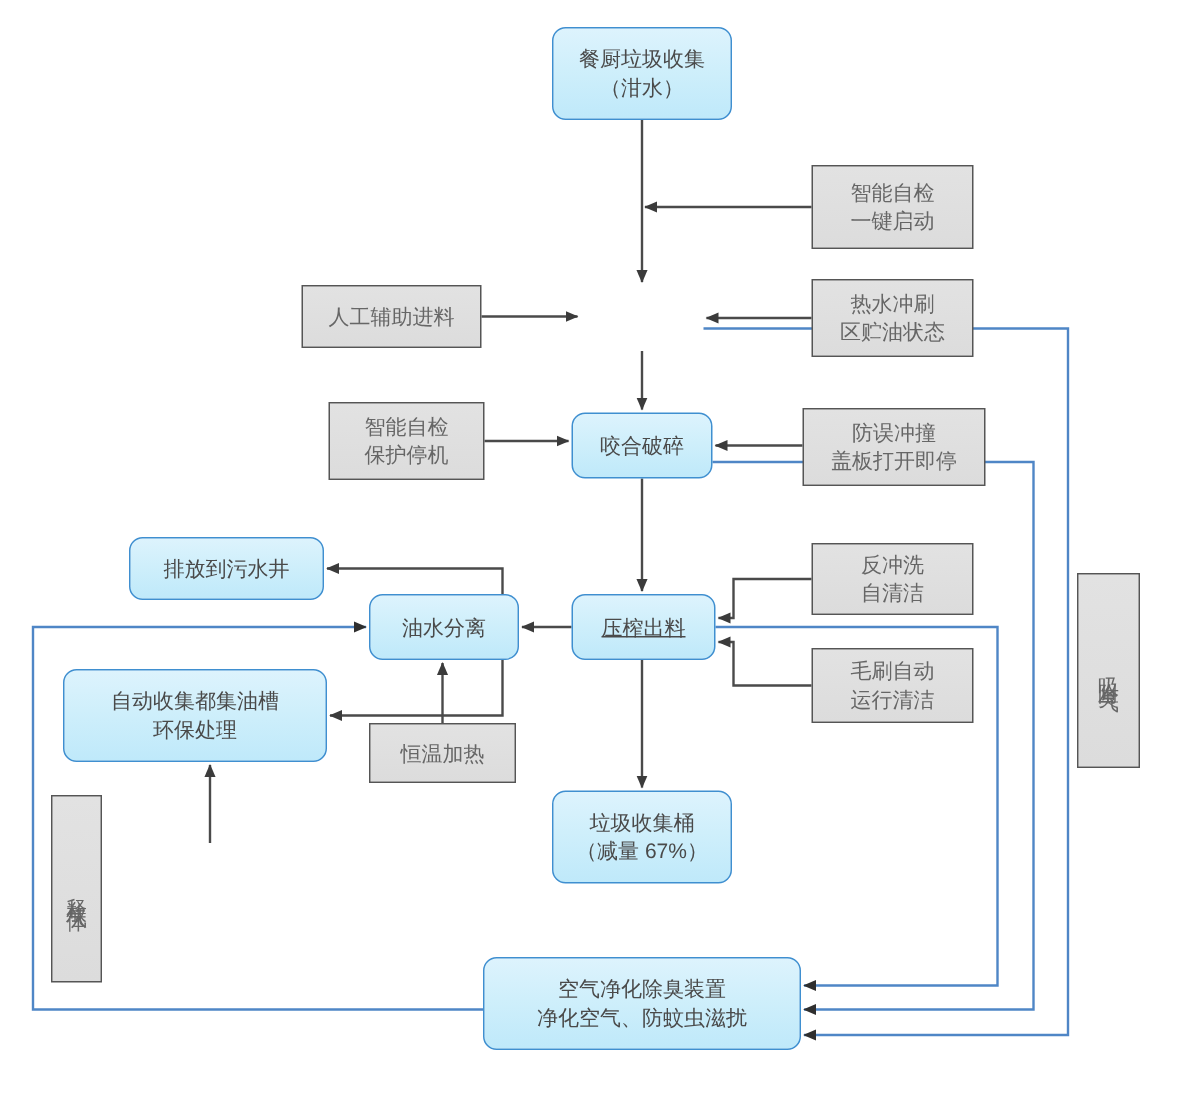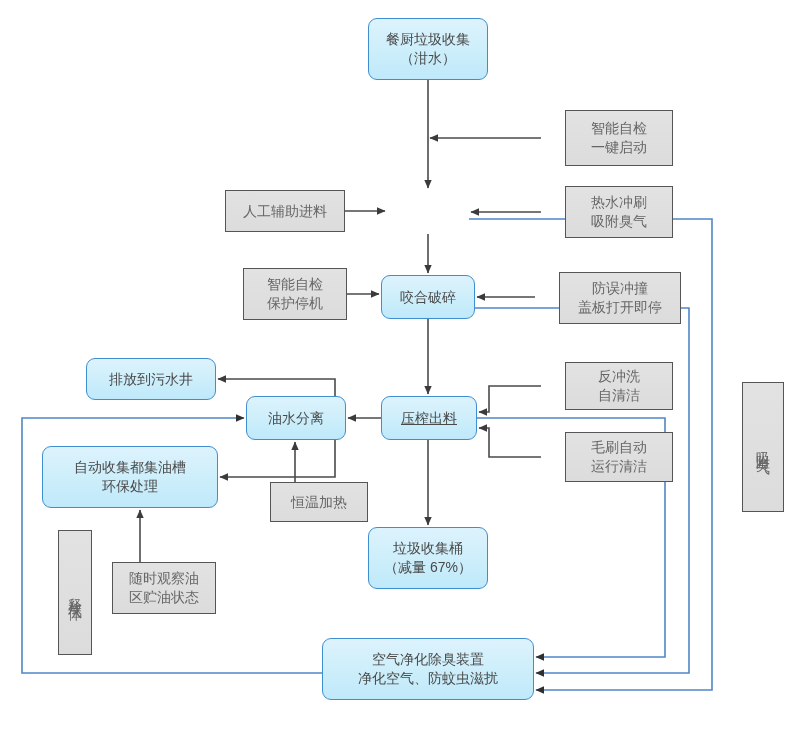--- a/index.html
+++ b/index.html
@@ -8,21 +8,21 @@
   #edges{position:absolute;left:0;top:0;width:791px;height:740px;}
   .node{position:absolute;box-sizing:border-box;display:flex;align-items:center;justify-content:center;text-align:center;line-height:1.35;}
   .node .lbl{display:block;white-space:pre-line;}
   .blue{
     background:linear-gradient(180deg,#ddf3fd 0%,#cfeffb 45%,#bfe9fa 100%);
     border:1px solid #3f8fd0;border-radius:9px;color:#4a4a4a;font-size:14px;
     box-shadow:0 0 0 0 rgba(0,0,0,0);
   }
   .gray{
     background:linear-gradient(180deg,#e2e2e2 0%,#dcdcdc 100%);
-    border:1px solid #555555;border-radius:0;color:#666666;font-size:14px;margin-left:24px;
+    border:1px solid #555555;border-radius:0;color:#666666;font-size:14px;
   }
   .vert{writing-mode:vertical-rl;text-orientation:upright;letter-spacing:3px;}
 </style>
 </head>
 <body>
 
 <div id="stage">
 
   <svg id="edges" viewBox="0 0 791 740" xmlns="http://www.w3.org/2000/svg">
     <defs>
@@ -71,21 +71,21 @@
 一键启动</span>
   </div>
 
   <div class="node gray" style="left:201px;top:190px;width:120px;height:42px;">
     <span class="lbl">人工辅助进料</span>
   </div>
 
 
   <div class="node gray" style="left:541px;top:186px;width:108px;height:52px;">
     <span class="lbl">热水冲刷
-吸附臭气</span>
+区贮油状态</span>
   </div>
 
   <div class="node gray" style="left:219px;top:268px;width:104px;height:52px;">
     <span class="lbl">智能自检
 保护停机</span>
   </div>
 
   <div class="node blue" style="left:381px;top:275px;width:94px;height:44px;">
     <span class="lbl">咬合破碎</span>
   </div>
@@ -132,23 +132,19 @@
 
   <div class="node blue" style="left:368px;top:527px;width:120px;height:62px;">
     <span class="lbl">垃圾收集桶
 （减量 67%）</span>
   </div>
 
   <div class="node gray" style="left:34px;top:530px;width:34px;height:125px;">
     <span class="lbl vert">释放气体</span>
   </div>
 
-  <div class="node gray" style="left:88px;top:562px;width:104px;height:52px;">
-    <span class="lbl">随时观察油
-区贮油状态</span>
-  </div>
 
   <div class="node blue" style="left:322px;top:638px;width:212px;height:62px;justify-content:center;">
     <span class="lbl">空气净化除臭装置
 净化空气、防蚊虫滋扰</span>
   </div>
 
 </div>
 
 </body></html>

